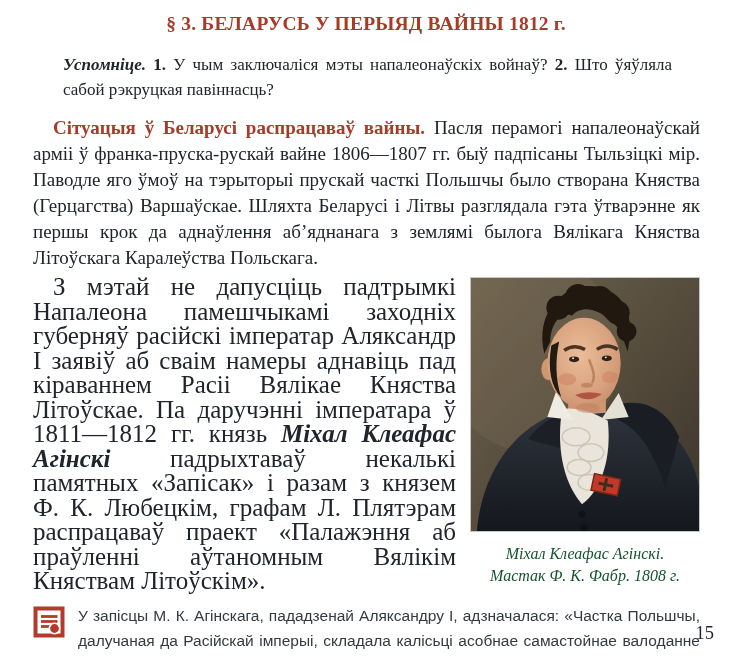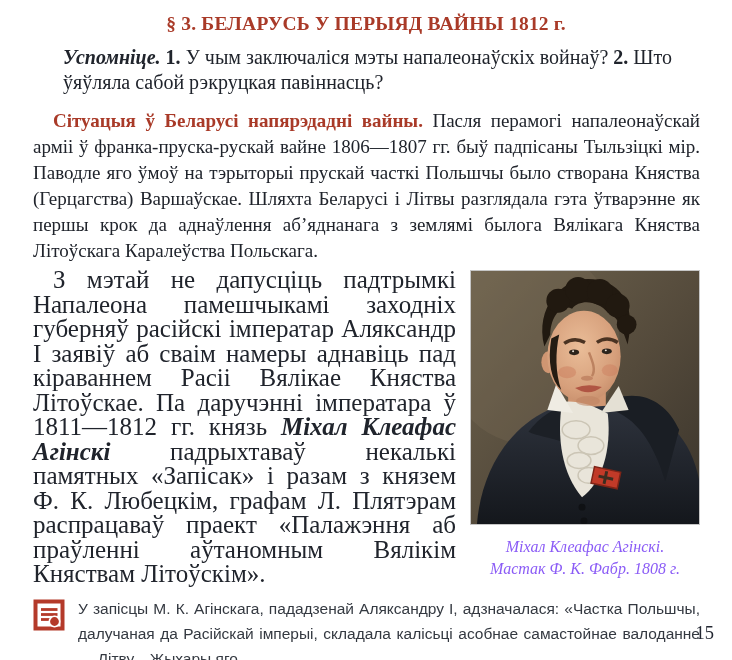--- a/index.html
+++ b/index.html
@@ -18,22 +18,22 @@
     color:var(--ink);
   }
   .title{
     margin:0;padding-top:13px;
     text-align:center;
     font-size:19.5px;font-weight:700;
     color:var(--red);
     letter-spacing:.2px;
   }
   .intro{
-    margin:10px 60px 0 63px;
-    font-size:20px;line-height:25px;
+    margin:17px 60px 0 63px;
+    font-size:17px;line-height:25px;
     text-align:justify;
   }
   .intro p{margin:0;}
   .label-bi{font-weight:700;font-style:italic;}
   .num-b{font-weight:700;}
   .content{margin:13px 32px 0 33px;}
   .p1{
     margin:0;
     font-size:19px;line-height:26px;
     text-align:justify;text-indent:20px;
@@ -48,21 +48,21 @@
   .portrait-frame{
     width:230px;height:255px;
     border:1px solid #c6c6c6;
   }
   .portrait-frame svg{display:block;width:100%;height:100%;}
   figcaption{
     margin-top:11px;
     font-style:italic;
     font-size:16px;line-height:22px;
     text-align:center;
-    color:#8b5cf6;
+    color:#14532d;
   }
   .p2{
     margin:0;
     font-size:25px;line-height:24.5px;
     text-align:justify;text-indent:20px;
   }
   .bold-ital{font-weight:700;font-style:italic;}
   .quote-row{
     display:flex;
     gap:13px;
@@ -95,21 +95,21 @@
       <span class="label-bi">Успомніце.</span>
       <span class="num-b">1.</span>
       <span>У чым заключаліся мэты напалеонаўскіх войнаў?</span>
       <span class="num-b">2.</span>
       <span>Што ўяўляла сабой рэкруцкая павіннасць?</span>
     </p>
   </div>
 
   <div class="content">
     <p class="p1">
-      <span class="lead">Сітуацыя ў Беларусі напярэдадні вайны.</span>
+      <span class="lead">Сітуацыя ў Беларусі распрацаваў вайны.</span>
       <span>Пасля перамогі напалеонаўскай арміі ў франка-пруска-рускай вайне 1806—1807 гг. быў падпісаны Тыльзіцкі мір. Паводле яго ўмоў на тэрыторыі прускай часткі Польшчы было створана Княства (Герцагства) Варшаўскае. Шляхта Беларусі і Літвы разглядала гэта ўтварэнне як першы крок да аднаўлення аб’яднанага з землямі былога Вялікага Княства Літоўскага Каралеўства Польскага.</span>
     </p>
 
     <div class="wrap">
 
       <figure class="portrait">
         <div class="portrait-frame">
 
           <svg viewBox="0 0 230 255" preserveAspectRatio="none">
             <defs>

